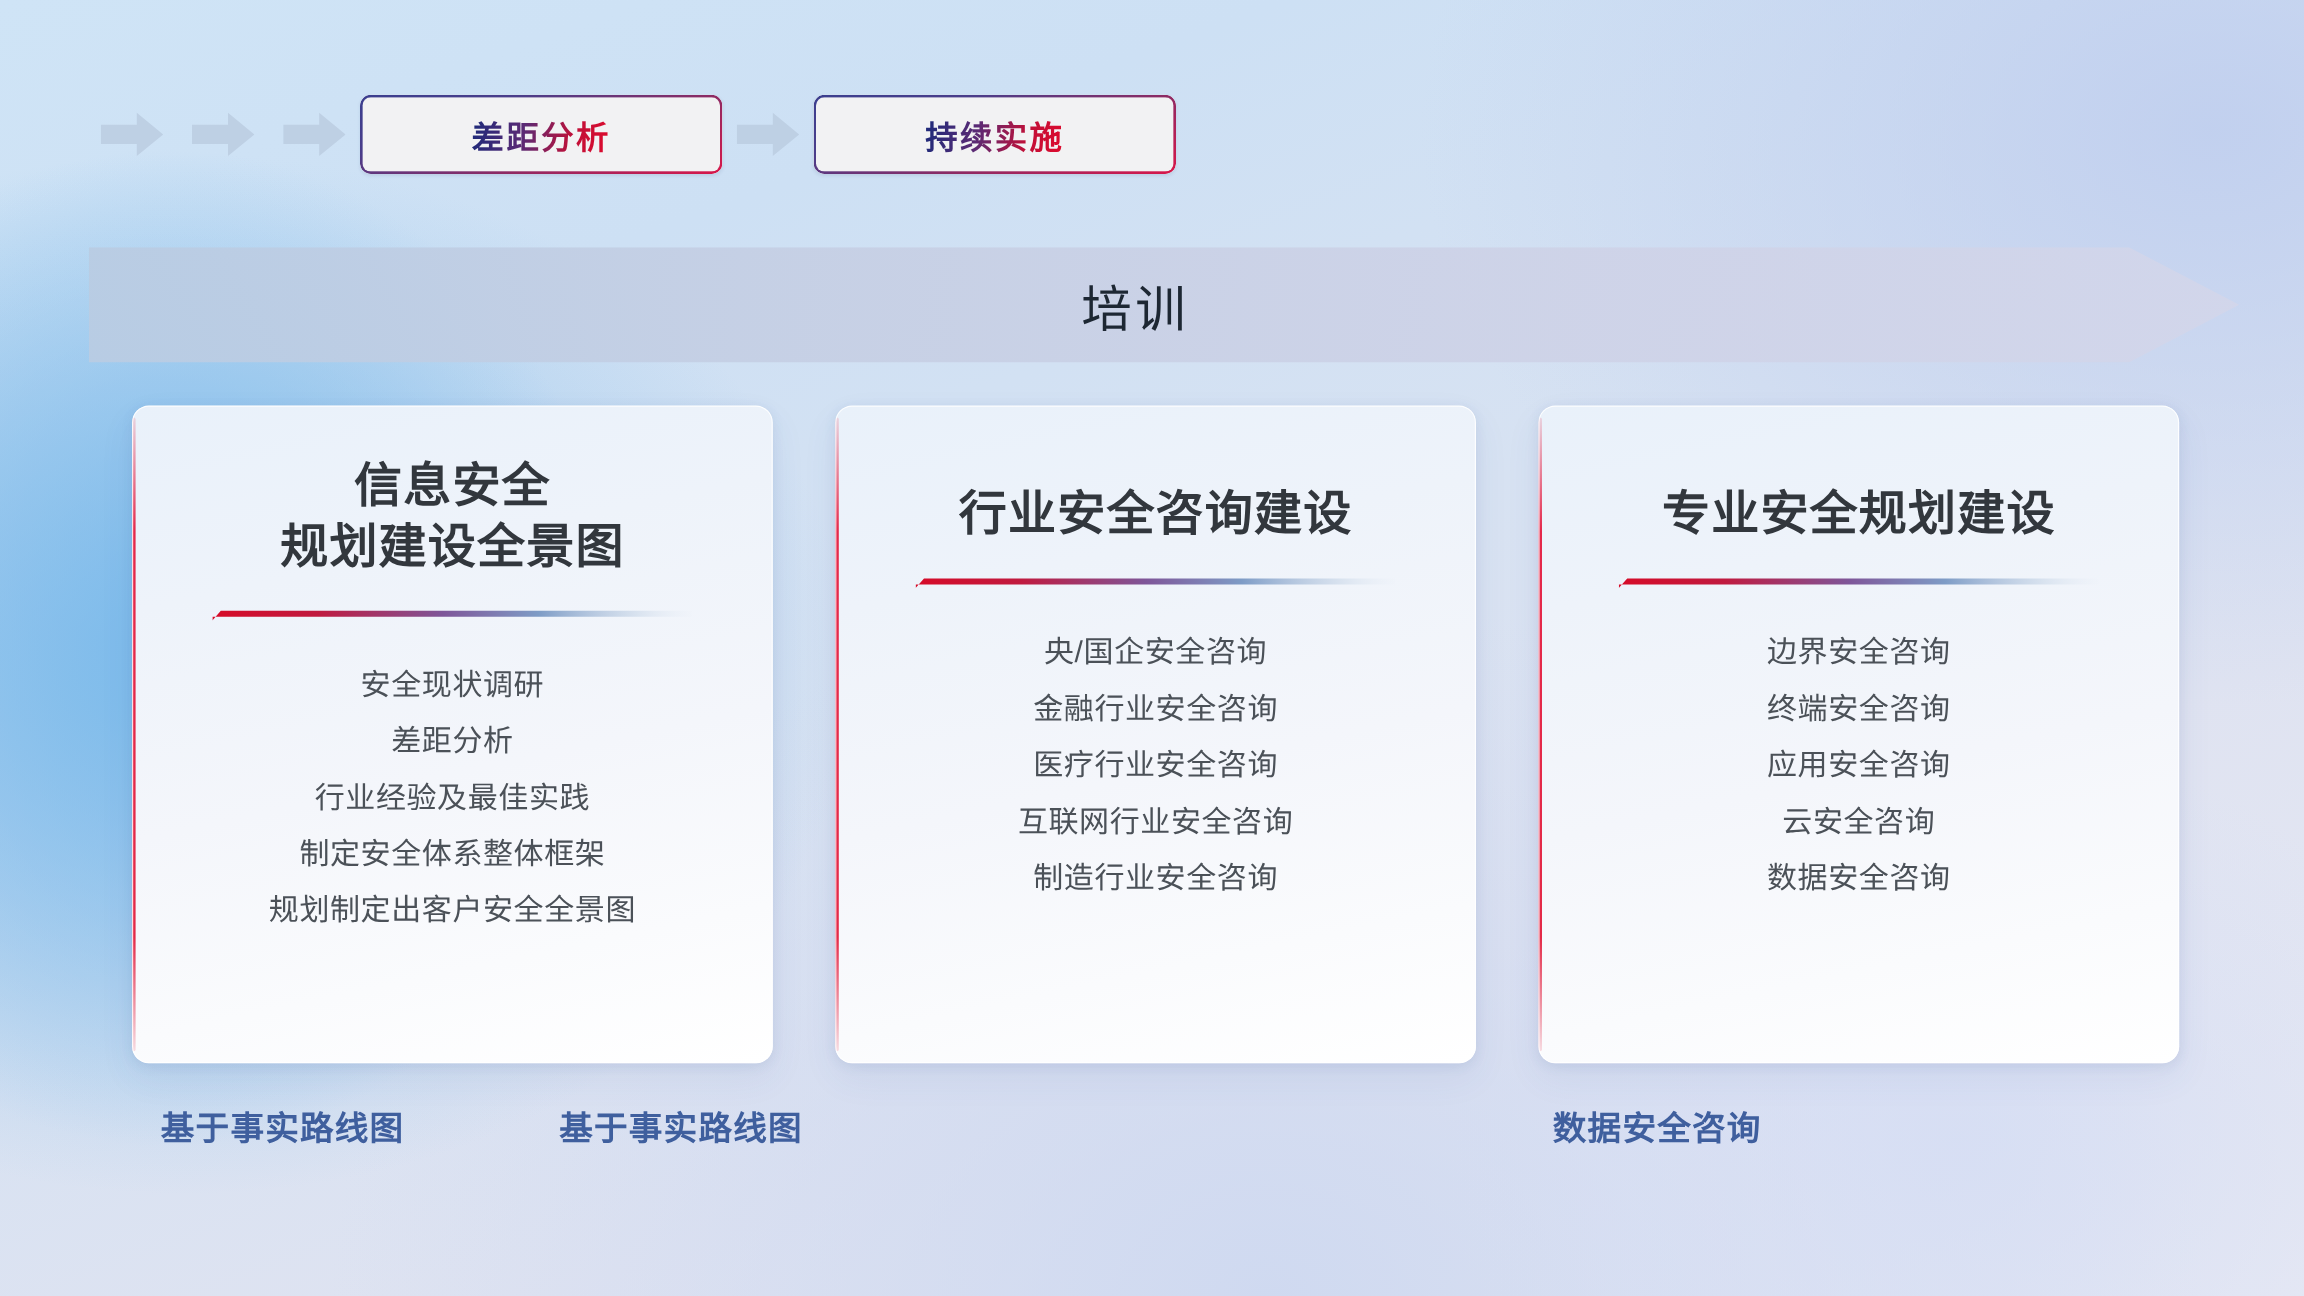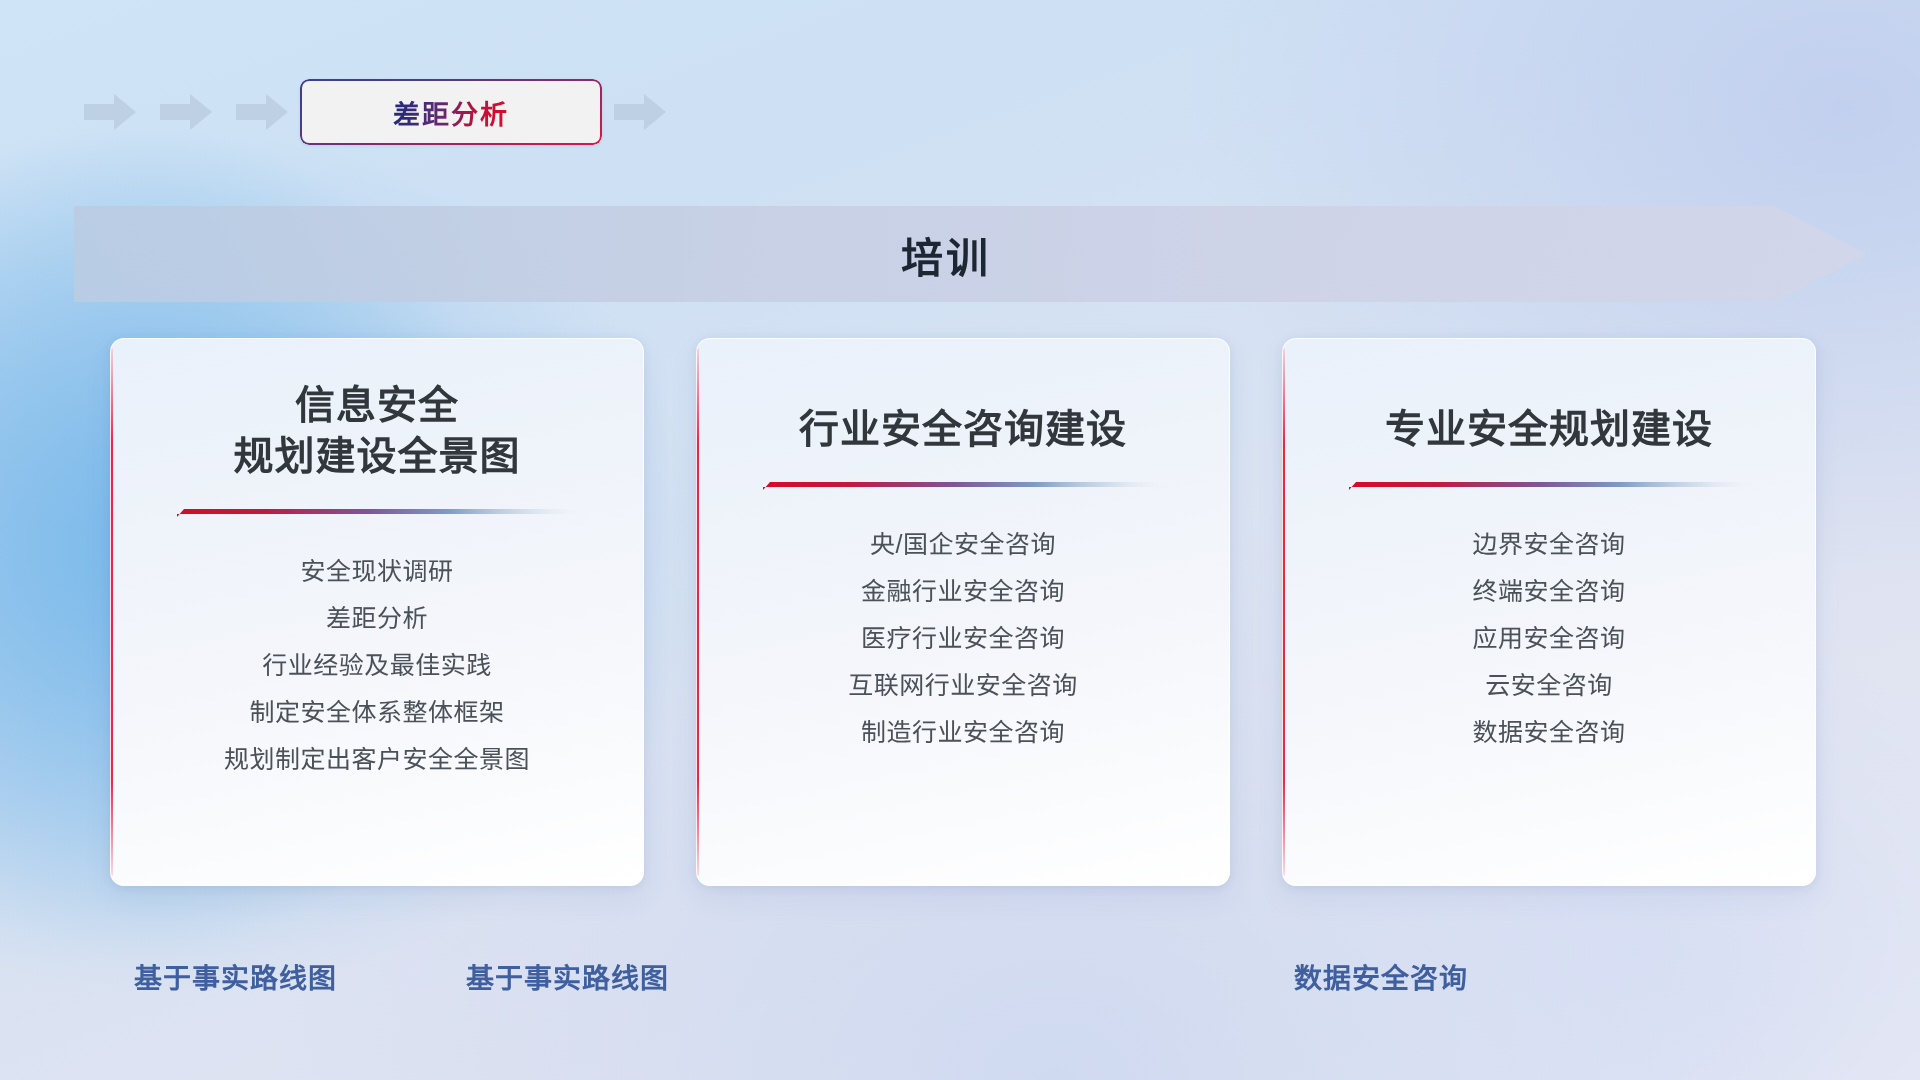--- a/index.html
+++ b/index.html
@@ -107,21 +107,21 @@
     z-index: 3;
   }
   .banner-svg { display: block; width: 100%; height: 100%; }
   .banner-title {
     position: absolute;
     left: 12px; right: 0;
     top: 50%;
     transform: translateY(-50%);
     text-align: center;
     font-size: 42px;
-    font-weight: 700;
+    font-weight: 400;
     color: #1d2733;
     letter-spacing: 3px;
     padding-right: 60px;
   }
 
   
   .cards {
     position: absolute;
     left: 110px;
     top: 338px;
@@ -209,21 +209,20 @@
     z-index: 5;
   }
   .footnote {
     position: absolute;
     top: 0;
     font-size: 28px;
     font-weight: 700;
     color: #3f5f9e;
     letter-spacing: 1px;
     white-space: nowrap;
-    margin-top: 38px;
   }
   .fn-0 { left: 134px; }
   .fn-1 { left: 466px; }
   .fn-2 { left: 789px; }
   .fn-3 { left: 1294px; }
 </style>
 </head>
 <body>
 
 <div class="slide">
@@ -246,20 +245,23 @@
     </svg>
 
     <div class="step-box">
       <span class="step-label">差距分析</span>
     </div>
 
     <svg class="step-arrow" viewBox="0 0 52 40">
       <path d="M0 12 H30 V2 L52 20 L30 38 V28 H0 Z" fill="#bed0e4"></path>
     </svg>
 
+    <div class="step-box">
+      <span class="step-label">持续实施</span>
+    </div>
   </div>
 
   <div class="banner">
     <svg class="banner-svg" viewBox="0 0 1792 96" preserveAspectRatio="none">
       <defs>
         <linearGradient id="bannerGrad" x1="0" y1="0" x2="1" y2="0">
           <stop offset="0%" stop-color="#b9ccE3" stop-opacity="0.95"></stop>
           <stop offset="35%" stop-color="#c6cfe4" stop-opacity="0.92"></stop>
           <stop offset="70%" stop-color="#ced2e7" stop-opacity="0.90"></stop>
           <stop offset="100%" stop-color="#d3d6ea" stop-opacity="0.86"></stop>

